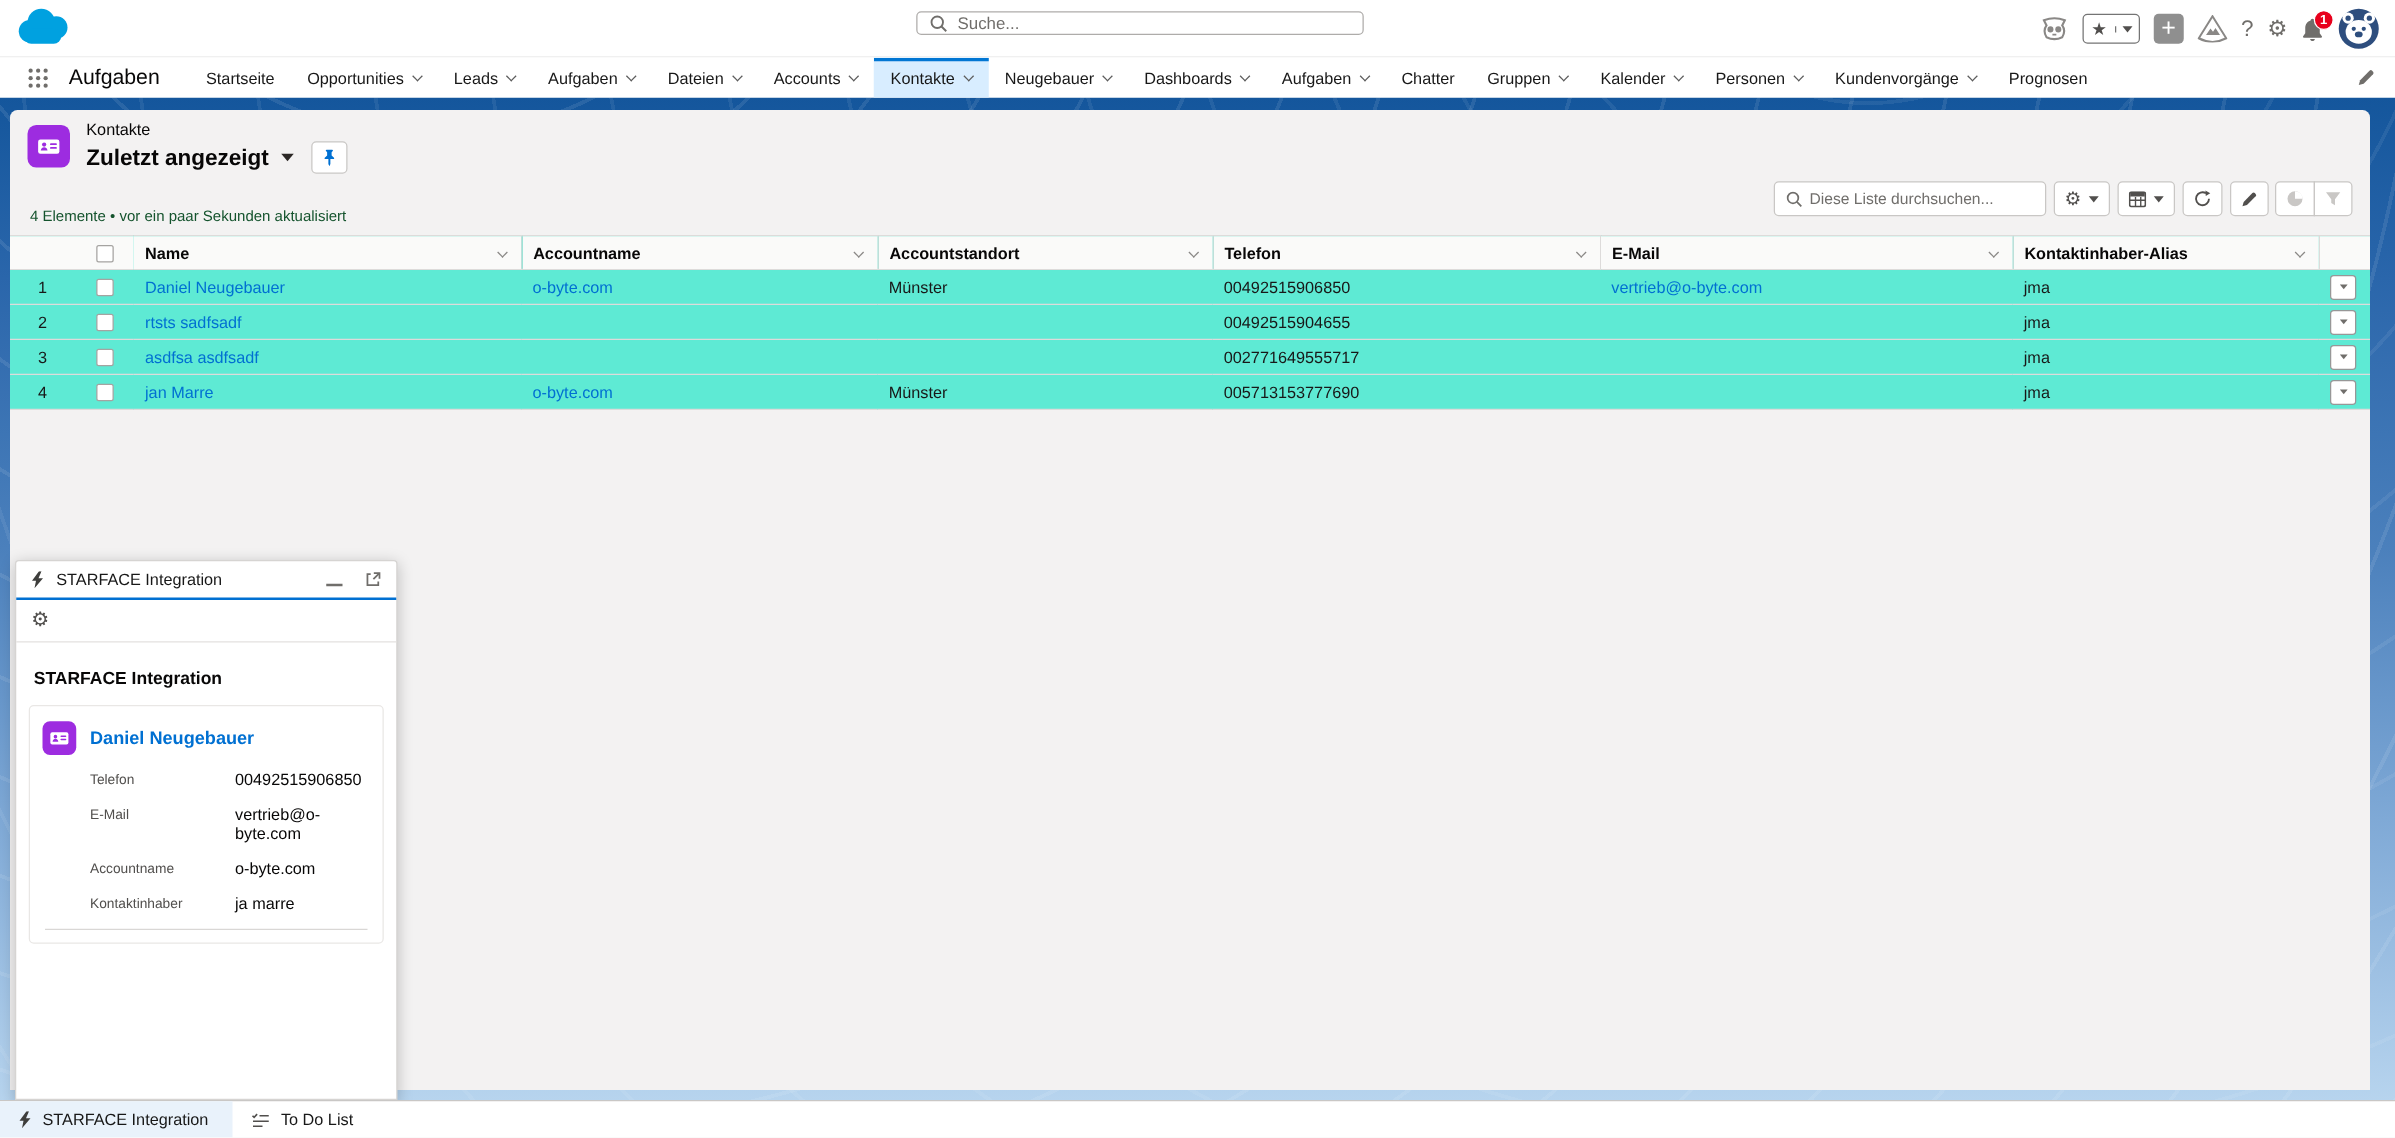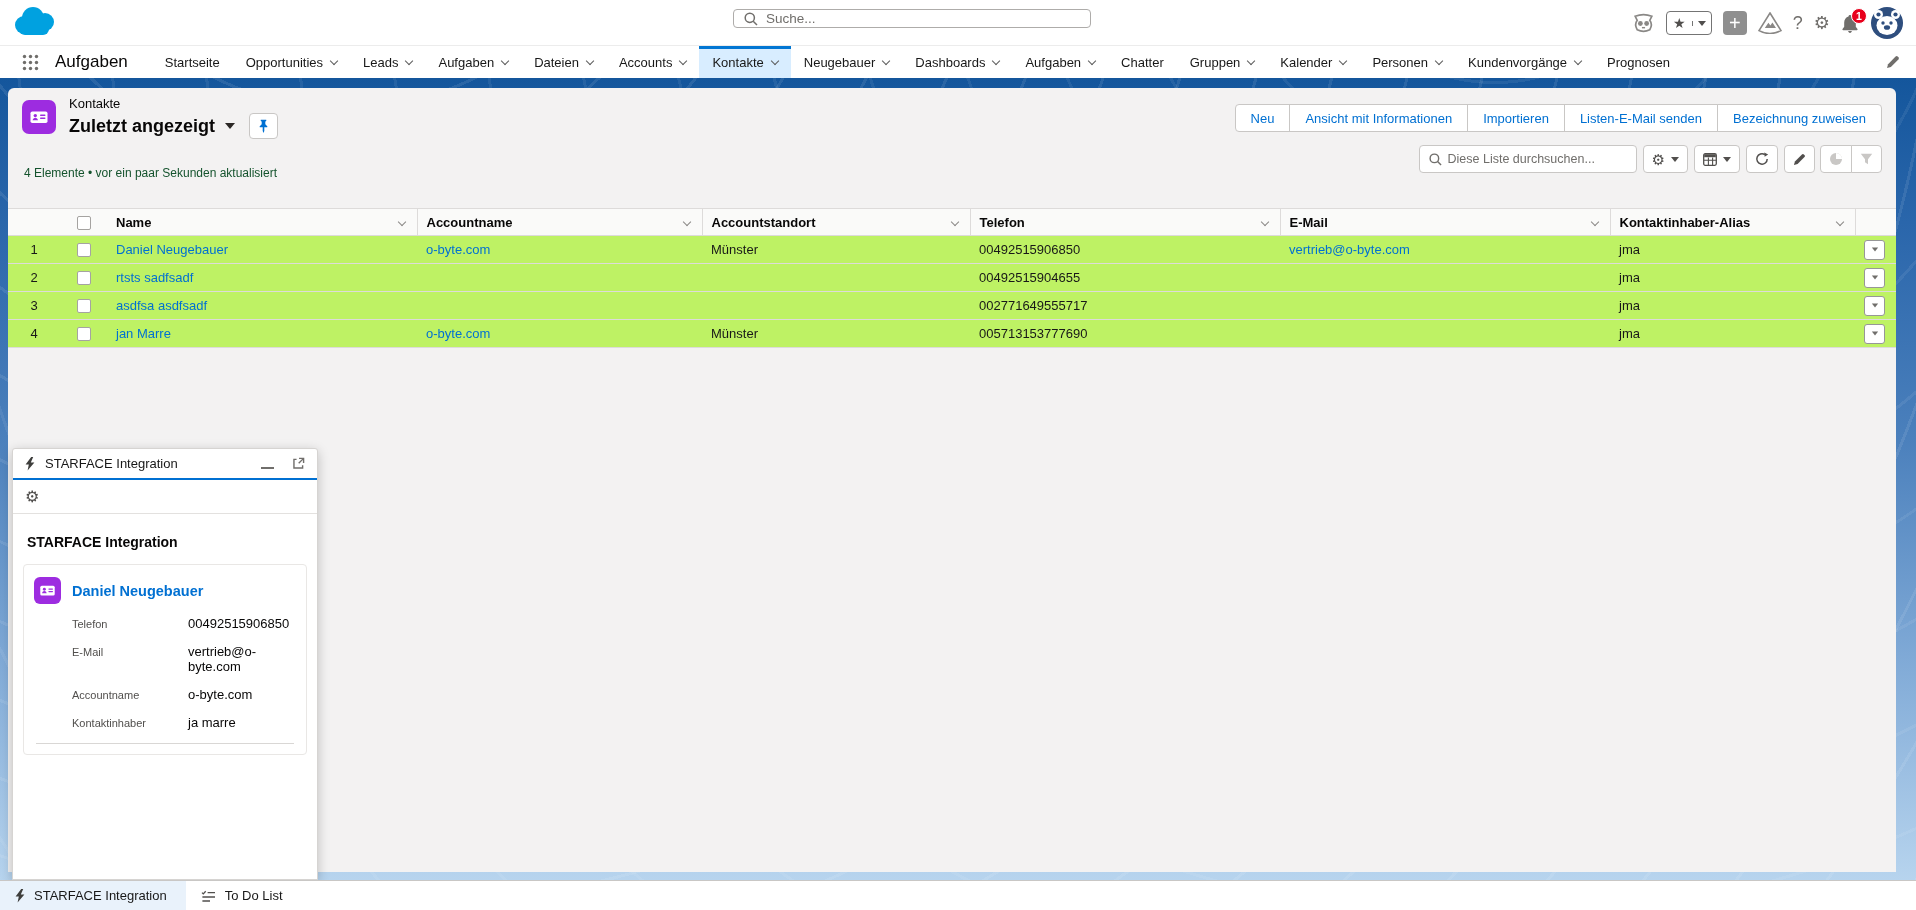--- a/index.html
+++ b/index.html
@@ -60,21 +60,21 @@
   .list-search svg{margin:0 6px 0 9px;flex:none}
   .list-search input{border:0;outline:0;flex:1;font:inherit;font-size:12.5px;color:#181818;background:transparent;min-width:0}
   .tool-btn{height:28px;min-width:31px;background:#fff;border:1px solid #c9c7c5;border-radius:4px;display:flex;align-items:center;justify-content:center;gap:6px;padding:0 8px;cursor:pointer}
   .mini-caret{width:0;height:0;border-left:4px solid transparent;border-right:4px solid transparent;border-top:5px solid #514f4d}
   .joined{display:flex}
   .joined .tool-btn{border-radius:0;margin-left:-1px}
   .joined .tool-btn:first-child{border-radius:4px 0 0 4px}
   .joined .tool-btn:last-child{border-radius:0 4px 4px 0}
 
   
-  .table-sec{position:absolute;left:0;top:120px;right:0;background:#bef264}
+  .table-sec{position:absolute;left:0;top:100px;right:0;background:#5eead4}
   table{border-collapse:collapse;width:100%;table-layout:fixed}
   thead th{height:27px;background:#fafaf9;border-top:1px solid #dddbda;border-bottom:1px solid #dddbda;font-size:13px;font-weight:700;text-align:left;padding:0 9px;position:relative;color:#080707;cursor:pointer}
   th.wdiv{border-right:1px solid #dddbda}
   .hdr-chev{position:absolute;right:12px;top:10px;border-color:#8a8886}
   tbody td{height:28px;border-bottom:1px solid #dddbda;padding:0 9px;font-size:13px;color:#181818;white-space:nowrap;overflow:hidden}
   td.c-num,th.c-num{text-align:center;padding:0}
   td.c-check,th.c-check{text-align:center;padding:0}
   .cb{display:inline-block;width:14px;height:14px;border:1px solid #a5a3a1;border-radius:2px;background:#fff;vertical-align:middle;cursor:pointer}
   .lnk{color:#0070d2;text-decoration:none;cursor:pointer}
   td.c-action{padding:0 11px 0 0;text-align:right}
@@ -280,27 +280,20 @@
   <div class="ph-title-row">
     <span class="ph-title">Zuletzt angezeigt</span>
     <span class="title-caret"></span>
     <span class="pin-btn">
       <svg width="11" height="15" viewBox="0 0 11 15">
           <path fill="#0070d2" d="M3.2.8h4.6c.5 0 .8.6.4 1l-.9.9v2.6l1.9 1.9c.4.4.1 1-.4 1H6.3v3.9l-.8 1.9-.8-1.9V8.2H2.2c-.5 0-.8-.6-.4-1l1.9-1.9V2.7l-.9-.9c-.4-.4-.1-1 .4-1z"></path>
         </svg>
     </span>
   </div>
 
-  <div class="btn-group">
-    <button class="act-btn">Neu</button>
-    <button class="act-btn">Ansicht mit Informationen</button>
-    <button class="act-btn">Importieren</button>
-    <button class="act-btn">Listen-E-Mail senden</button>
-    <button class="act-btn">Bezeichnung zuweisen</button>
-  </div>
 
   <div class="summary">4 Elemente • vor ein paar Sekunden aktualisiert</div>
 
   <div class="list-toolbar">
     <div class="list-search">
       <svg width="13" height="13" viewBox="0 0 14 14">
           <circle cx="5.8" cy="5.8" r="4.6" fill="none" stroke="#706e6b" stroke-width="1.5"></circle>
           <path d="M9.2 9.2 L13 13" stroke="#706e6b" stroke-width="1.5"></path>
         </svg>
       <input placeholder="Diese Liste durchsuchen..." style="">

